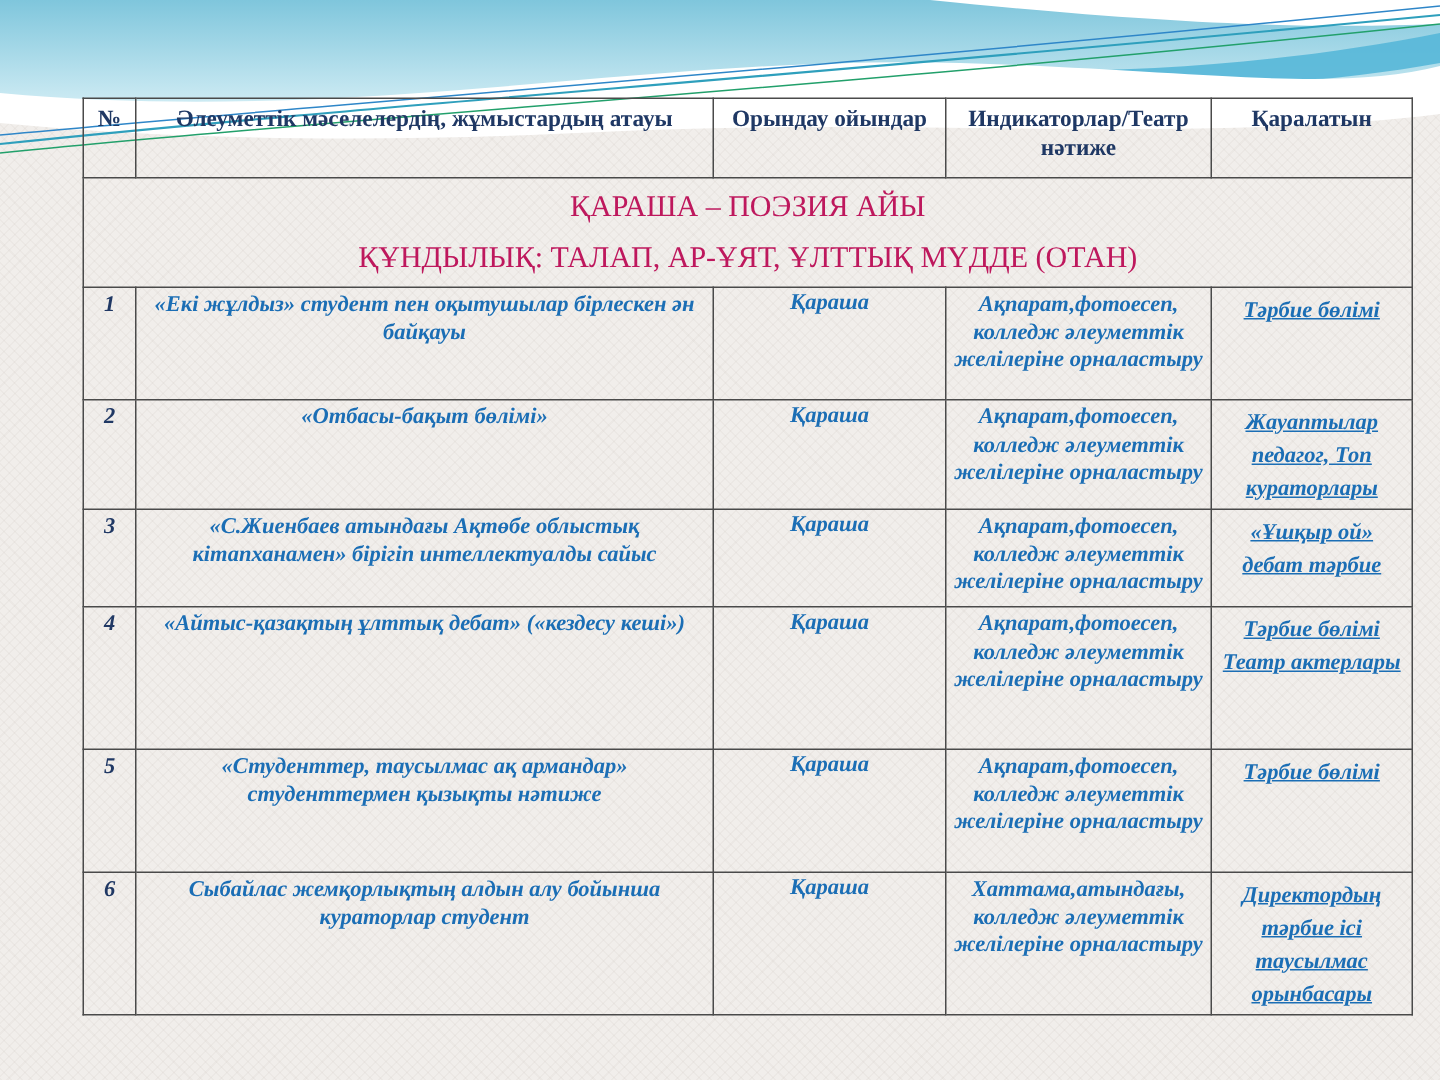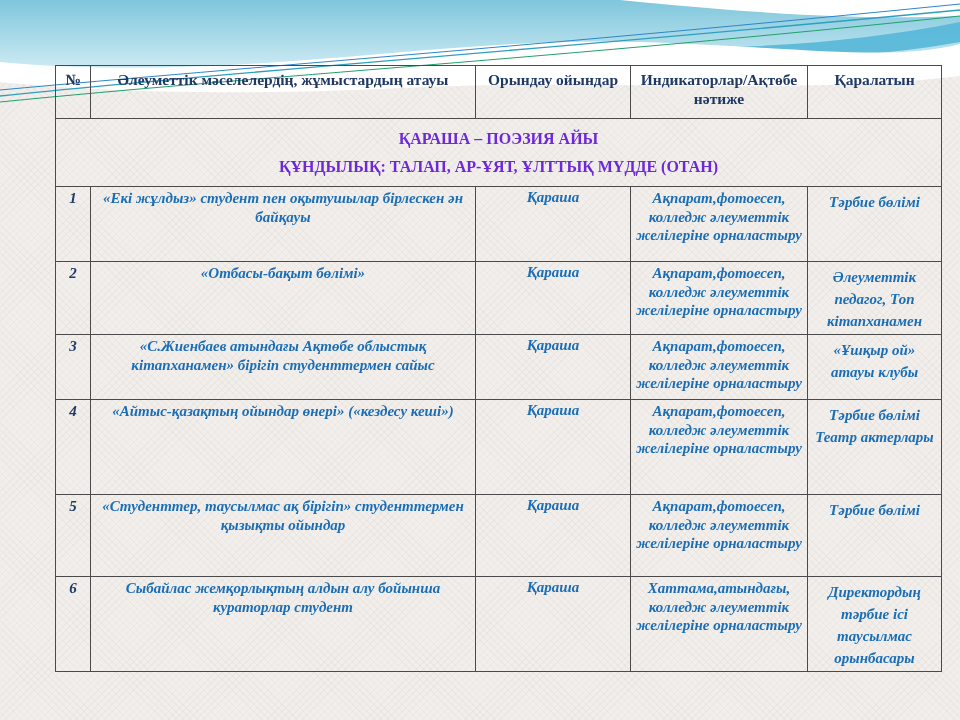--- a/index.html
+++ b/index.html
@@ -38,43 +38,43 @@
   }
   .plan-table thead tr { height: 53px; }
   .plan-table th {
     color: #1f3864;
     font-weight: bold;
     font-size: 15.5px;
     padding-top: 4px;
   }
   tr.section-row { height: 68px; }
   tr.section-row td {
-    color: #6d28d9;
-    font-weight: bold;
-    font-size: 16px;
+    color: #be185d;
+    font-weight: normal;
+    font-size: 20px;
     vertical-align: middle;
     line-height: 1.7;
   }
   .plan-table td.c-num {
     color: #203864;
     font-weight: bold;
     font-style: italic;
     font-size: 15px;
   }
   .plan-table td.c-name,
   .plan-table td.c-term,
   .plan-table td.c-ind,
   .plan-table td.c-resp {
     color: #1b6eb5;
     font-weight: bold;
     font-style: italic;
     font-size: 15px;
   }
   .plan-table td.c-term { padding-top: 1px; }
-  .plan-table td.c-resp { padding-top: 5px; line-height: 1.45; }
+  .plan-table td.c-resp { padding-top: 5px; line-height: 1.45; text-decoration: underline; }
   tbody tr.data-row:nth-of-type(2) { height: 75px; }
   tbody tr.data-row:nth-of-type(3) { height: 69px; }
   tbody tr.data-row:nth-of-type(4) { height: 65px; }
   tbody tr.data-row:nth-of-type(5) { height: 95px; }
   tbody tr.data-row:nth-of-type(6) { height: 82px; }
   tbody tr.data-row:nth-of-type(7) { height: 94px; }
 </style>
 </head>
 <body>
 
@@ -100,21 +100,21 @@
       <col style="width:385px">
       <col style="width:155px">
     <col style="width:177px">
       <col style="width:134px">
   </colgroup>
   <thead>
     <tr>
       <th>№</th>
       <th>Әлеуметтік мәселелердің, жұмыстардың атауы</th>
       <th>Орындау ойындар</th>
-      <th>Индикаторлар/Ақтөбе нәтиже</th>
+      <th>Индикаторлар/Театр нәтиже</th>
       <th>Қаралатын</th>
     </tr>
   </thead>
   <tbody id="table-body">
     <tr class="section-row">
       <td colspan="5">ҚАРАША – ПОЭЗИЯ АЙЫ
 ҚҰНДЫЛЫҚ: ТАЛАП, АР-ҰЯТ, ҰЛТТЫҚ МҮДДЕ (ОТАН)</td>
     </tr>
 
   <tr class="data-row">
@@ -123,43 +123,43 @@
     <td class="c-term">Қараша</td>
     <td class="c-ind">Ақпарат,фотоесеп, колледж әлеуметтік желілеріне орналастыру</td>
     <td class="c-resp">Тәрбие бөлімі</td>
   </tr>
 
   <tr class="data-row">
     <td class="c-num">2</td>
     <td class="c-name">«Отбасы-бақыт бөлімі»</td>
     <td class="c-term">Қараша</td>
     <td class="c-ind">Ақпарат,фотоесеп, колледж әлеуметтік желілеріне орналастыру</td>
-    <td class="c-resp">Әлеуметтік педагог, Топ кітапханамен</td>
+    <td class="c-resp">Жауаптылар педагог, Топ кураторлары</td>
   </tr>
 
   <tr class="data-row">
     <td class="c-num">3</td>
-    <td class="c-name">«С.Жиенбаев атындағы Ақтөбе облыстық кітапханамен» бірігіп студенттермен сайыс</td>
+    <td class="c-name">«С.Жиенбаев атындағы Ақтөбе облыстық кітапханамен» бірігіп интеллектуалды сайыс</td>
     <td class="c-term">Қараша</td>
     <td class="c-ind">Ақпарат,фотоесеп, колледж әлеуметтік желілеріне орналастыру</td>
-    <td class="c-resp">«Ұшқыр ой» атауы клубы</td>
+    <td class="c-resp">«Ұшқыр ой» дебат тәрбие</td>
   </tr>
 
   <tr class="data-row">
     <td class="c-num">4</td>
-    <td class="c-name">«Айтыс-қазақтың ойындар өнері» («кездесу кеші»)</td>
+    <td class="c-name">«Айтыс-қазақтың ұлттық дебат» («кездесу кеші»)</td>
     <td class="c-term">Қараша</td>
     <td class="c-ind">Ақпарат,фотоесеп, колледж әлеуметтік желілеріне орналастыру</td>
     <td class="c-resp">Тәрбие бөлімі
 Театр актерлары</td>
   </tr>
 
   <tr class="data-row">
     <td class="c-num">5</td>
-    <td class="c-name">«Студенттер, таусылмас ақ бірігіп» студенттермен қызықты ойындар</td>
+    <td class="c-name">«Студенттер, таусылмас ақ армандар» студенттермен қызықты нәтиже</td>
     <td class="c-term">Қараша</td>
     <td class="c-ind">Ақпарат,фотоесеп, колледж әлеуметтік желілеріне орналастыру</td>
     <td class="c-resp">Тәрбие бөлімі</td>
   </tr>
 
   <tr class="data-row">
     <td class="c-num">6</td>
     <td class="c-name">Сыбайлас жемқорлықтың алдын алу бойынша кураторлар студент</td>
     <td class="c-term">Қараша</td>
     <td class="c-ind">Хаттама,атындағы, колледж әлеуметтік желілеріне орналастыру</td>

